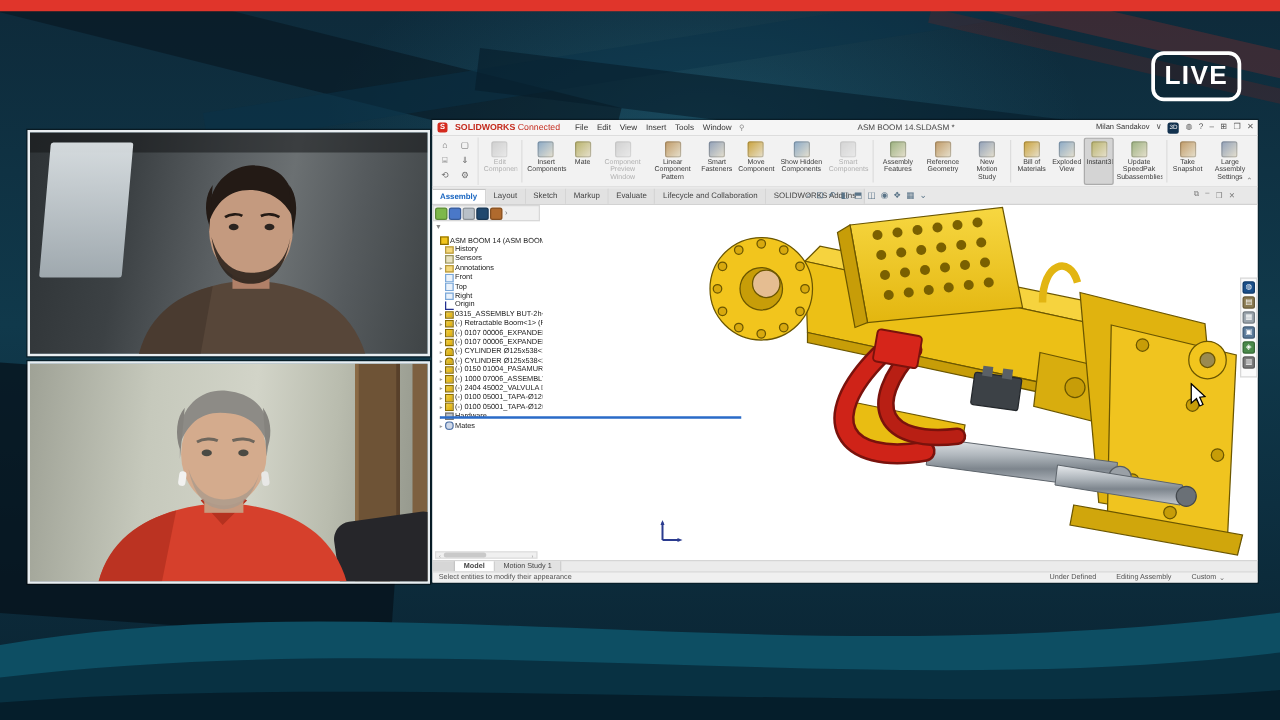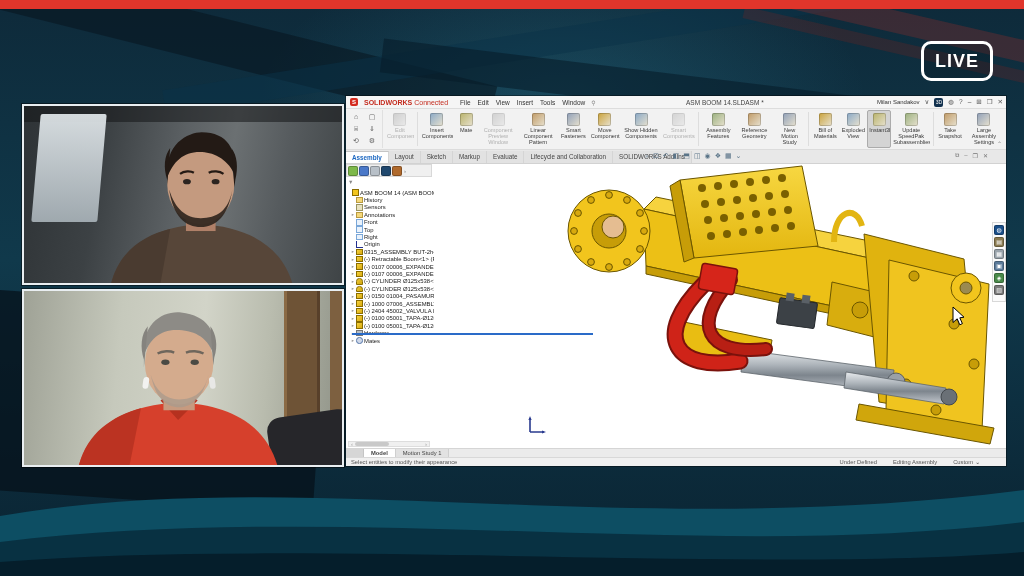--- a/index.html
+++ b/index.html
@@ -19,21 +19,21 @@
   .beam.red1 { left:660px; top:6px; width:430px; height:22px; background:rgba(190,45,35,.45); transform:rotate(13deg); }
   .beam.red2 { left:740px; top:40px; width:300px; height:12px; background:rgba(150,30,25,.4); transform:rotate(13deg); }
   .glow { position:absolute; left:25%; top:-10%; width:60%; height:55%;
     background:radial-gradient(ellipse at center, rgba(62,165,195,.22), rgba(62,165,195,0) 70%); }
   .top-red-bar { position:absolute; left:0; top:0; width:1024px; height:9px; background:#e0352b; }
   .swoosh { position:absolute; left:0; bottom:0; width:1024px; height:130px; }
   
   .live-badge { position:absolute; left:921px; top:41px; width:72px; height:40px;
     border:3px solid #fff; border-radius:10px; background:rgba(8,18,28,.25);
     display:flex; align-items:center; justify-content:center;
-    color:#fff; font-weight:bold; font-size:18px; letter-spacing:1px; }
+    color:#fff; font-weight:bold; font-size:21px; letter-spacing:1px; }
   
   .cam { position:absolute; left:22px; width:322px; border:2px solid #e9eef1;
     box-shadow:0 0 0 1px rgba(0,0,0,.45); overflow:hidden; }
   .cam1 { top:104px; height:181px;
     background:linear-gradient(100deg,#2e3336 0%,#3c4144 25%,#5c6164 48%,#6b7072 62%,#565b5e 78%,#3f4446 100%); }
   .cam2 { top:289px; height:178px;
     background:linear-gradient(95deg,#9fa296 0%,#c6c9bc 30%,#d2d4c8 55%,#b9bcae 75%,#8e9186 100%); }
   .cam1 .window-glow { position:absolute; left:12px; top:8px; width:66px; height:108px;
     background:linear-gradient(180deg,#e3e9ec,#a8b2b8); transform:skewX(-5deg); border-radius:2px; opacity:.92; }
   .cam1 .ceiling { position:absolute; left:0; top:0; width:100%; height:16px; background:rgba(20,22,24,.55); }

